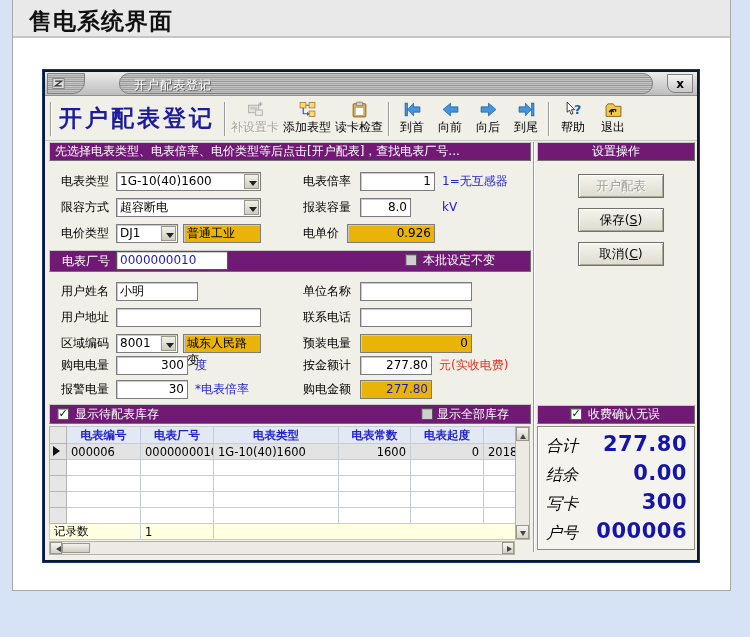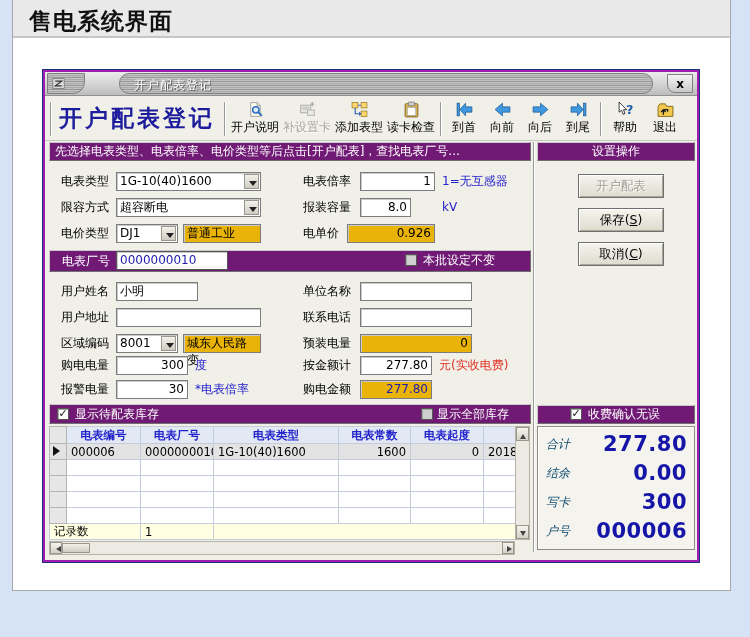--- a/index.html
+++ b/index.html
@@ -2,21 +2,21 @@
 <html><head>
 <meta charset="utf-8">
 <style>
   * { box-sizing: border-box; margin: 0; padding: 0; }
   body { font-family: "DejaVu Sans", sans-serif; }
   .page { position: relative; width: 750px; height: 637px; background: #d6e2f5; overflow: hidden; }
   .card { position: absolute; left: 12px; top: 0; width: 719px; height: 591px; background: #fff; border: 1px solid #a8a8a8; border-top: none; }
   .card-head { position: absolute; left: 0; top: 0; width: 100%; height: 38px; background: #e9e9e9; border-bottom: 2px solid #c6c6c6; }
   .card-head h1 { font-size: 23px; font-weight: bold; color: #111; padding: 6px 0 0 16px; letter-spacing: 1px; }
 
-  .win { position: absolute; left: 30px; top: 70px; width: 656px; height: 492px; background: #f0efe8; border: 2px solid #a21caf; outline: 1px solid #16377e; }
+  .win { position: absolute; left: 30px; top: 70px; width: 656px; height: 492px; background: #f0efe8; border: 2px solid #0f172a; outline: 1px solid #16377e; }
 
   
   .tb { position: absolute; left: 0; top: 0; width: 652px; height: 24px; background: linear-gradient(#ececec,#bdbdbd); border-bottom: 1px solid #8f8f8f; }
   .stripes { background: repeating-linear-gradient(180deg,#c6c6c6 0 1px,#a9a9a9 1px 2px,#bfbfbf 2px 3px,#979797 3px 4px); }
   .tb-icon { position: absolute; left: 2px; top: 1px; width: 38px; height: 21px; border: 1px solid #7f7f7f; border-radius: 0 0 12px 0; display:flex; align-items:center; padding-left:4px; }
   .tb-pill { position: absolute; left: 74px; top: 1px; right: 44px; height: 21px; border: 1px solid #7f7f7f; border-radius: 10px; }
   .tb-title { position: absolute; left: 14px; top: 3px; color: #fff; font-size: 12px; text-shadow: 1px 1px 0 #5a5a5a; letter-spacing: 1px; }
   .tb-close { position: absolute; right: 4px; top: 2px; width: 26px; height: 19px; background: linear-gradient(#f4f4f4,#c9c9c9); border: 1px solid #808080; border-radius: 0 0 0 8px; text-align: center; font: bold 12px/18px "DejaVu Sans", sans-serif; color: #000; cursor: default; }
 
   
@@ -60,21 +60,21 @@
   .sbh { position: absolute; left: 4px; top: 469px; width: 466px; height: 14px; background: #eceae2; border: 1px solid #b5b3a8; }
   .sbb { position: absolute; background: linear-gradient(#f6f5ef,#d4d1c5); border: 1px solid #9a988c; }
   .arr { position: absolute; width: 0; height: 0; border: 3.5px solid transparent; }
   .thumb { position: absolute; left: 12px; top: 1px; width: 28px; height: 10px; background: linear-gradient(#f2f1ea,#cfcdc2); border: 1px solid #9a988c; }
 
   
   .wbtn { position: absolute; left: 533px; width: 86px; height: 24px; background: linear-gradient(#f5f4ee,#dedbce); border: 1px solid #6f6f6f; box-shadow: inset 1px 1px 0 #fff, inset -1px -1px 0 #a9a69a; font-size: 12.5px; text-align: center; line-height: 22px; color: #000; cursor: default; }
   .wbtn.dim { color: #a09e94; text-shadow: 1px 1px 0 #fff; }
   .totals { position: absolute; left: 492px; top: 354px; width: 158px; height: 124px; background: #f4f3ee; border: 1px solid #8f8d82; box-shadow: inset 1px 1px 0 #fff; }
   .trow { position: absolute; left: 0; width: 100%; height: 28px; }
-  .trow .tl { position: absolute; left: 8px; top: 5px; font-family: Liberation Sans, sans-serif; font-style: italic; font-size: 12px; color: #0c4a6e; }
+  .trow .tl { position: absolute; left: 8px; top: 5px; font-family: Liberation Sans, sans-serif; font-style: italic; font-size: 16px; color: #000000; }
   .trow .tv { position: absolute; right: 7px; top: 1px; font-size: 21px; font-weight: bold; color: #1515a8; letter-spacing: 0.5px; }
   .divider { position: absolute; left: 488px; top: 70px; width: 2px; height: 410px; border-left: 1px solid #9a9a9a; border-right: 1px solid #fff; }
 </style>
 </head>
 <body>
 
 <div class="page">
   <div class="card">
     <div class="card-head">
       <h1>售电系统界面</h1>
@@ -93,29 +93,20 @@
           <span class="tb-title">开户配表登记</span>
         </div>
         <div class="tb-close">x</div>
       </div>
 
       <div class="tbar">
         <div class="vsep"></div>
         <div class="tbar-head">开户配表登记</div>
         <div class="vsep"></div>
 
-        <div class="tbtn">
-          <svg viewBox="0 0 16 16">
-              <path d="M3.5 1.5h6l3 3v10h-9z" fill="#fdfdf0" stroke="#888" stroke-width=".7"></path>
-              <path d="M9.5 1.5v3h3" fill="none" stroke="#888" stroke-width=".7"></path>
-              <circle cx="8.3" cy="8.3" r="3" fill="rgba(160,200,255,.35)" stroke="#2b6fc0" stroke-width="1.4"></circle>
-              <path d="M10.6 10.6L14 14" stroke="#2b6fc0" stroke-width="1.8"></path>
-            </svg>
-          <span>开户说明</span>
-        </div>
         <div class="tbtn dim">
           <svg viewBox="0 0 16 16">
               <rect x="1.5" y="4" width="9.5" height="7" fill="#cfd8e8" stroke="#667"></rect>
               <rect x="3" y="5.5" width="6.5" height="2.5" fill="#8899bb"></rect>
               <rect x="8" y="8.5" width="6.5" height="5" fill="#e8e4c8" stroke="#887744"></rect>
               <path d="M12.5 1v4M10.5 3h4" stroke="#556" stroke-width="1.2"></path>
             </svg>
           <span>补设置卡</span>
         </div>
         <div class="tbtn">

